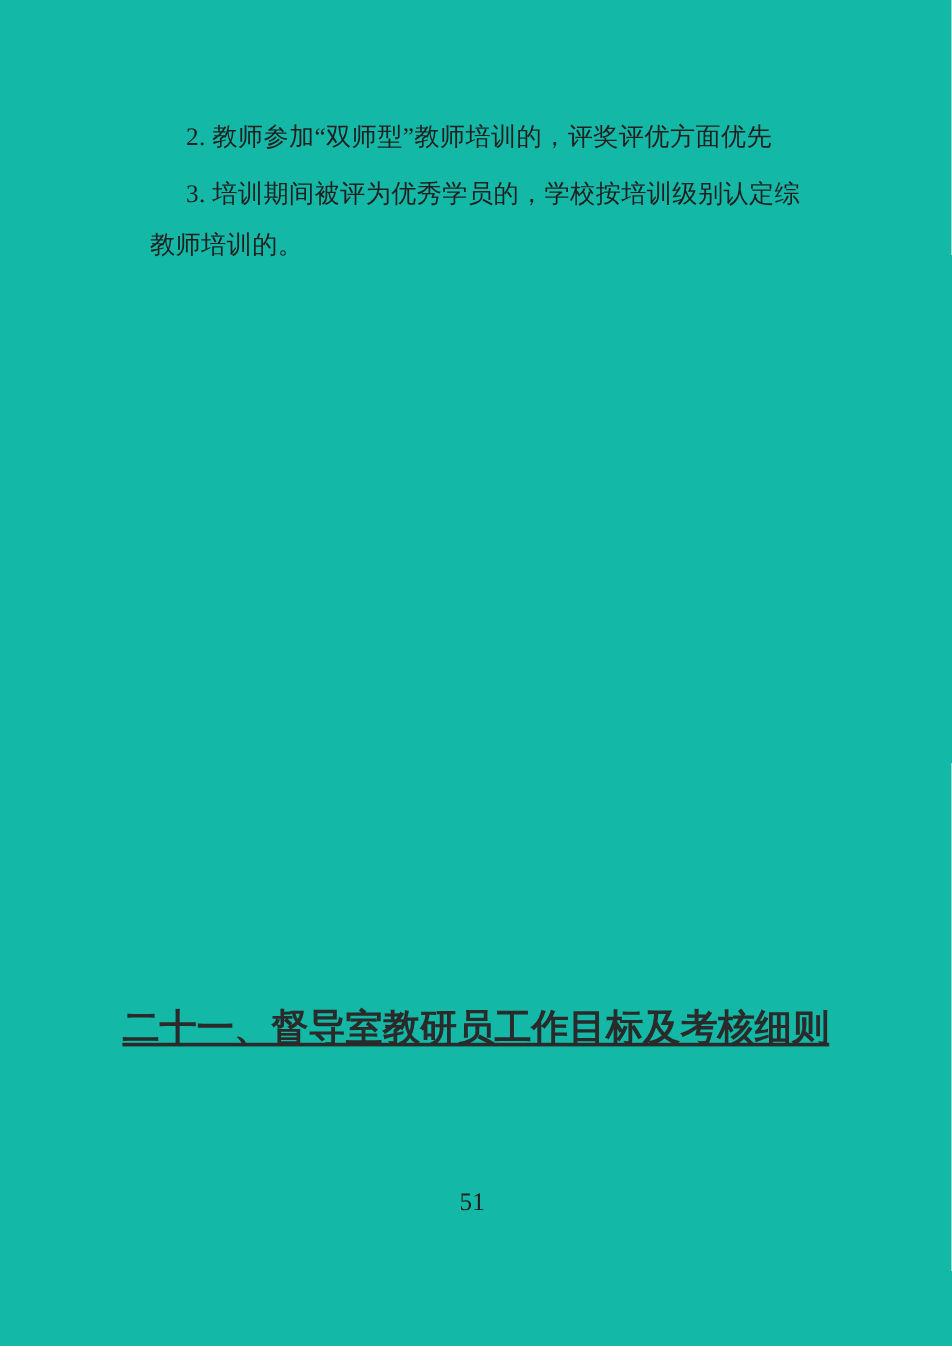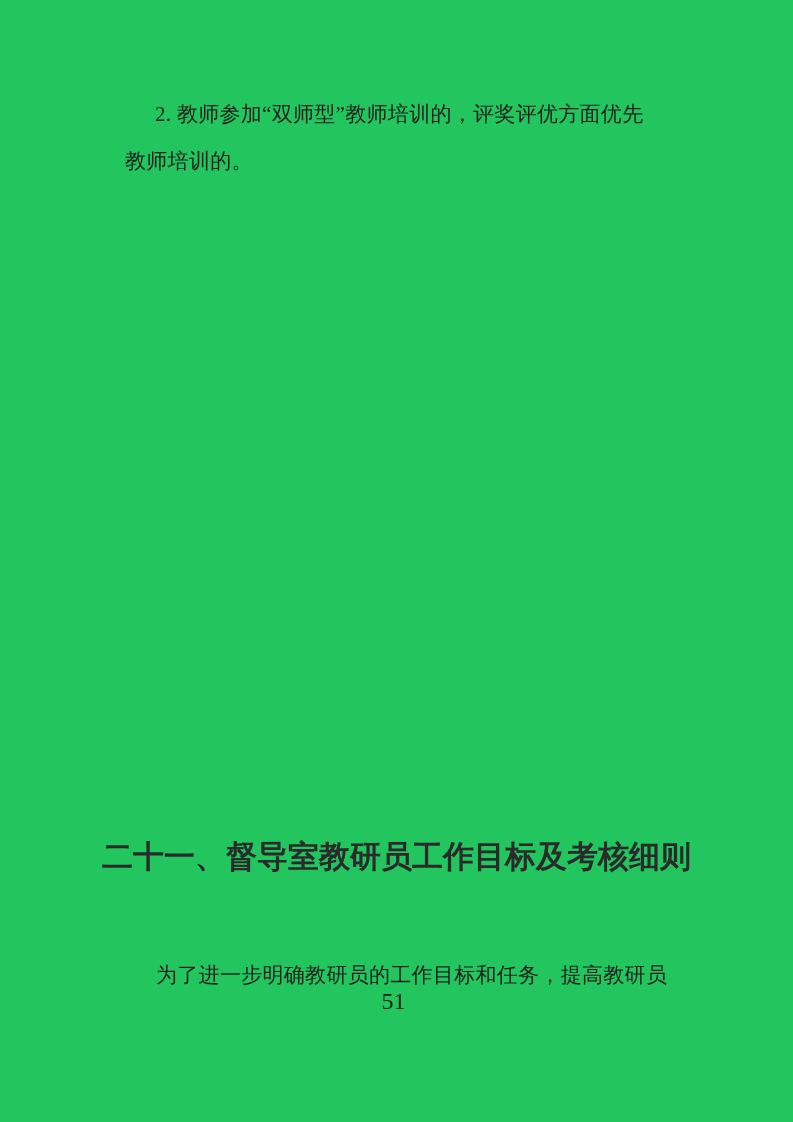--- a/index.html
+++ b/index.html
@@ -4,21 +4,21 @@
 <style>
   html, body {
     margin: 0;
     padding: 0;
     background: #ffffff;
   }
   .page {
     position: relative;
     width: 793px;
     height: 1122px;
-    background: #22c55e;
+    background: #14b8a6;
     overflow: hidden;
     font-family: "Liberation Serif", "DejaVu Serif", serif;
     color: #1f1f1f;
   }
   .body-block {
     position: absolute;
     top: 93px;
     left: 125px;
     width: 545px;
   }
@@ -46,60 +46,61 @@
     width: 793px;
     margin: 0;
     text-align: center;
     font-family: "Liberation Sans", "DejaVu Sans", sans-serif;
     font-weight: 700;
     font-size: 31px;
     line-height: 44px;
     letter-spacing: 0px;
     color: #2a2a2a;
     white-space: nowrap;
+    text-decoration: underline;
   }
   .intro {
     position: absolute;
     top: 954px;
     left: 125px;
     width: 545px;
     margin: 0;
     font-size: 21px;
     line-height: 43px;
     letter-spacing: 0.3px;
     text-indent: 31px;
     white-space: nowrap;
   }
   .page-num {
     position: absolute;
     top: 989px;
     left: 0;
     width: 787px;
     text-align: center;
-    font-size: 24px;
+    font-size: 21px;
     line-height: 24px;
     color: #1f1f1f;
   }
 </style>
 </head>
 <body>
 
 <div class="page">
 
   <div class="body-block">
 
     <p class="para">
       <span class="line first">2. 教师参加“双师型”教师培训的，评奖评优方面优先</span>
     </p>
 
     <p class="para">
+      <span class="line first">3. 培训期间被评为优秀学员的，学校按培训级别认定综</span>
       <span class="line">教师培训的。</span>
     </p>
 
   </div>
 
   <h1 class="heading">二十一、督导室教研员工作目标及考核细则</h1>
 
-  <p class="intro">为了进一步明确教研员的工作目标和任务，提高教研员</p>
 
   <div class="page-num">51</div>
 
 </div>
 
 </body></html>

